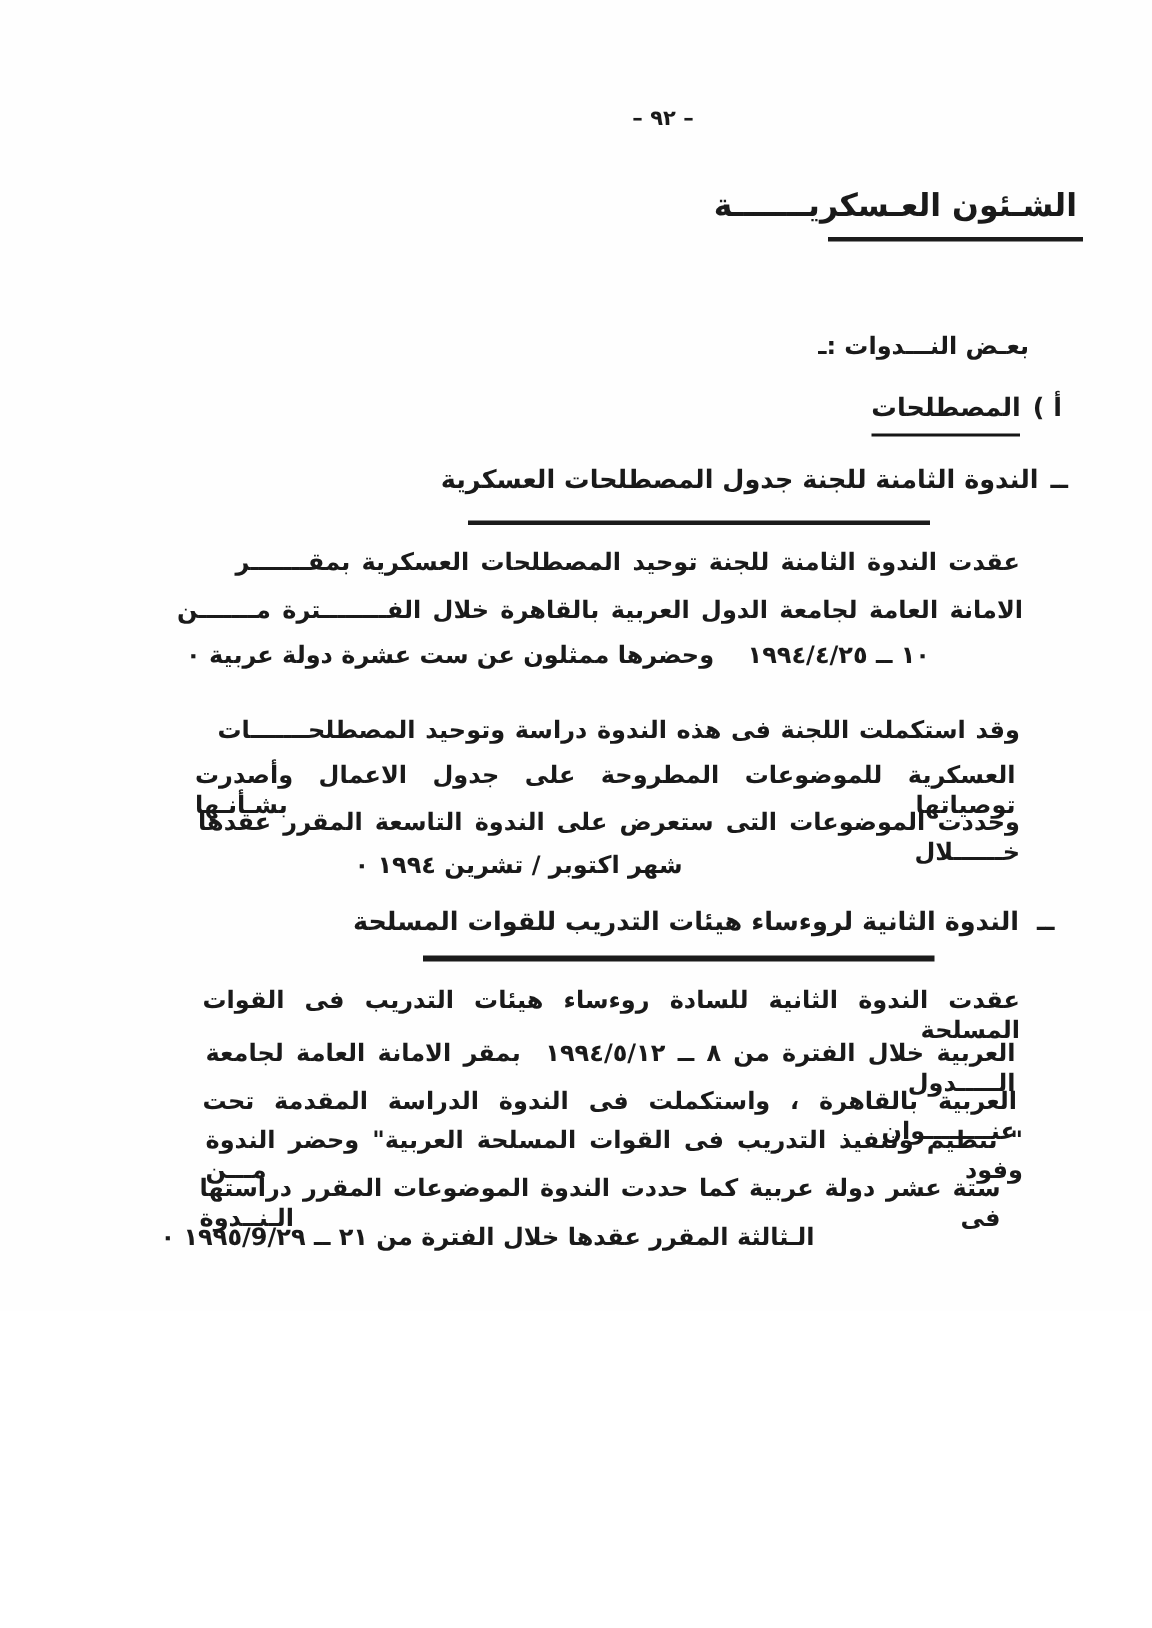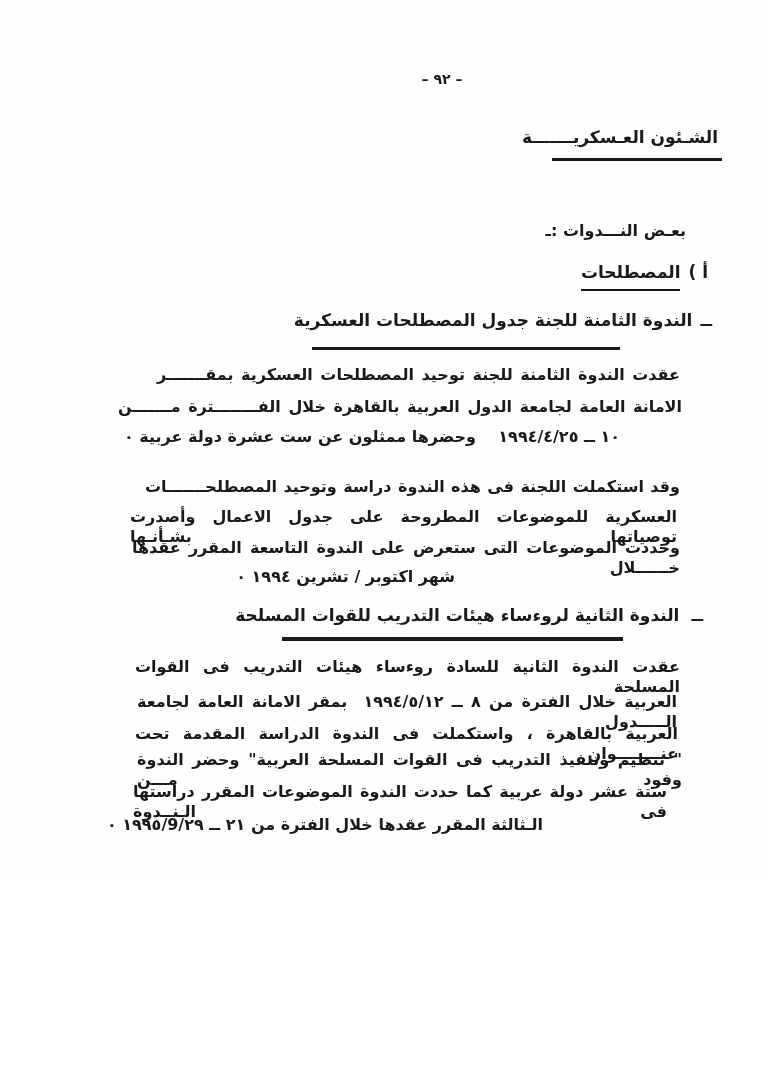--- a/index.html
+++ b/index.html
@@ -11,21 +11,21 @@
   .ln{
     position:absolute;direction:rtl;unicode-bidi:embed;
     font-size:16px;line-height:20px;
   }
   .just{text-align:justify;text-align-last:justify;}
   .natural{white-space:nowrap;text-align:right;}
   .center{text-align:center;}
   .pagenum{font-size:14px;line-height:16px;letter-spacing:1px;}
   .heading{
     position:absolute;direction:rtl;white-space:nowrap;
-    font-size:17px;line-height:20px;
+    font-size:21px;line-height:20px;
   }
   .row{
     position:absolute;display:flex;direction:rtl;align-items:flex-start;
     font-size:17px;line-height:20px;white-space:nowrap;
   }
   .row .gap8{margin-left:8px;}
   .row .gap12{margin-left:12px;}
   .ul-word{border-bottom:2px solid #161616;padding-bottom:7px;}
   .rule{position:absolute;background:#1b1b1b;}
 </style>

